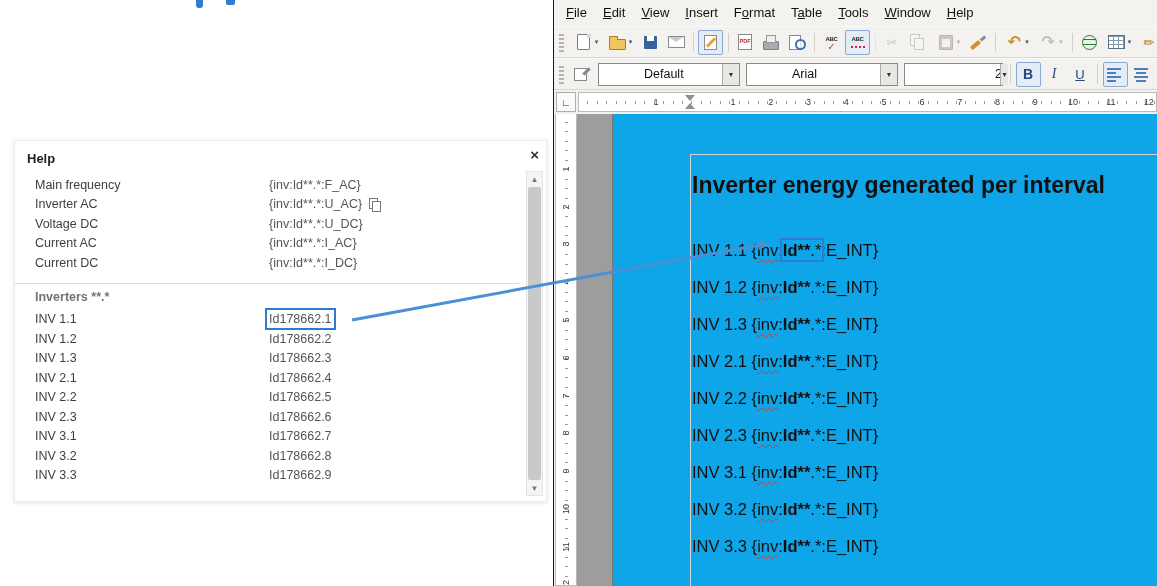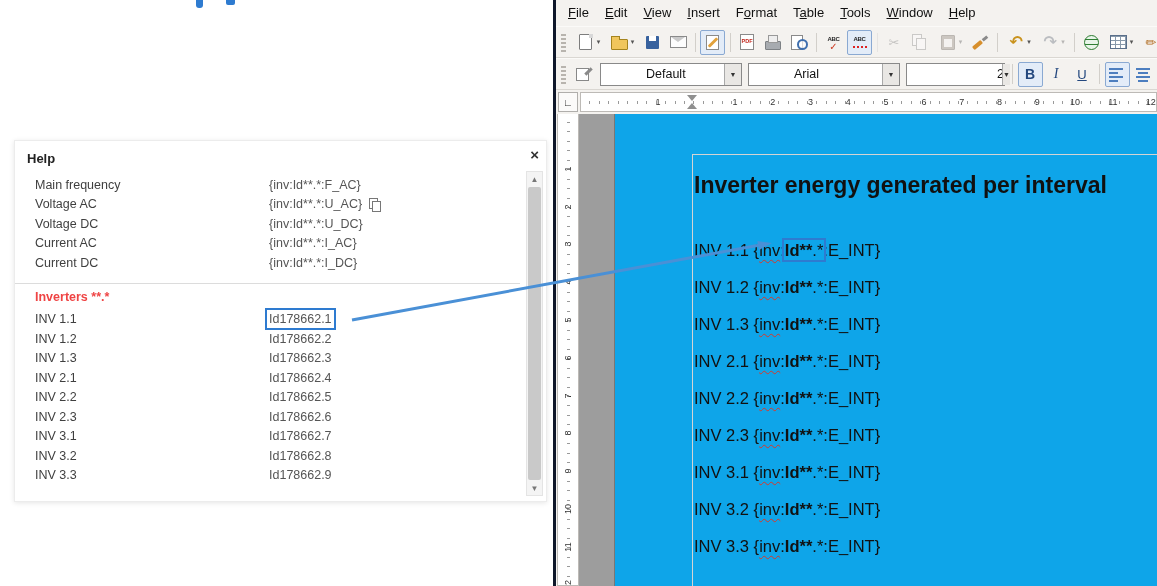--- a/index.html
+++ b/index.html
@@ -16,36 +16,36 @@
   #help-panel{position:absolute;left:14px;top:140px;width:531px;height:360px;background:#fff;
     border:1px solid #ececec;box-shadow:0 1px 5px rgba(0,0,0,.10);}
   #help-panel header{position:relative;padding:8px 12px 2px;}
   .htitle{font-size:13px;font-weight:bold;color:#222;}
   .close{position:absolute;right:7px;top:6px;font-size:15px;font-weight:bold;color:#333;cursor:default;line-height:1;}
   .plist{margin-top:6px;padding-right:26px;}
   .prow{display:flex;align-items:center;height:19.5px;padding-left:20px;font-size:12.5px;color:#3f3f3f;}
   .plabel{flex:0 0 234px;white-space:nowrap;overflow:hidden;}
   .pcode{color:#555;white-space:nowrap;display:flex;align-items:center;}
   .divider{height:1px;background:#dcdcdc;margin:10px 0 4px;}
-  .invhead{padding-left:20px;font-weight:bold;font-size:12.5px;color:#ef4444;height:18px;line-height:18px;margin-bottom:4px;}
+  .invhead{padding-left:20px;font-weight:bold;font-size:12.5px;color:#737373;height:18px;line-height:18px;margin-bottom:4px;}
   .idv.hl{outline:2px solid var(--highlight-blue,#2e7bd0);outline-offset:2px;}
   .mini-copy{display:none;position:relative;width:12px;height:13px;margin-left:7px;}
   .mini-copy.show{display:inline-block;}
   .mini-copy::before,.mini-copy::after{content:"";position:absolute;width:7px;height:9px;background:#fff;border:1px solid #777;}
   .mini-copy::before{left:0;top:0;}
   .mini-copy::after{left:3px;top:3px;}
   
   .pscroll{position:absolute;top:30px;right:3px;bottom:5px;width:15px;background:#f4f4f4;border:1px solid #e4e4e4;}
   .sarr{position:absolute;left:0;right:0;height:14px;font-size:8px;color:#777;display:flex;align-items:center;justify-content:center;top:0;}
   .sarr.down{top:auto;bottom:0;}
   .sthumb{position:absolute;left:1px;right:1px;top:15px;bottom:15px;background:#c9c9c9;border-radius:2px;}
 
   
   #writer{position:absolute;left:553px;top:0;right:0;bottom:0;background:var(--toolbar-bg,#f4f2ef);
-    border-left:3px solid #0f172a;display:flex;flex-direction:column;overflow:hidden;}
+    border-left:1px solid #0f172a;display:flex;flex-direction:column;overflow:hidden;}
   .menubar{display:flex;align-items:center;height:26px;font-size:13px;padding-left:4px;background:var(--toolbar-bg,#f4f2ef);}
   .mitem{padding:0 8px;height:22px;line-height:22px;color:#111;}
   .mitem u{text-decoration:underline;}
   .toolbar{display:flex;align-items:center;height:30px;padding:0 2px;background:var(--toolbar-bg,#f4f2ef);
     border-top:1px solid #fbfaf8;border-bottom:1px solid #dad7d2;overflow:hidden;flex:none;}
   .handle{width:5px;height:20px;margin:0 5px 0 3px;flex:none;
     background:repeating-linear-gradient(0deg,#b8b4ae 0 2px,transparent 2px 4px);}
   .tbw{width:23px;height:23px;display:inline-flex;align-items:center;justify-content:center;
     border:1px solid transparent;border-radius:2px;position:relative;margin:0 0.5px;flex:none;}
   .tbw.dd{width:31px;}
@@ -170,21 +170,21 @@
     <div class="plist">
 
         <div class="prow">
           <span class="plabel">Main frequency</span>
           <span class="pcode">
             <span>{inv:Id**.*:F_AC}</span>
           </span>
         </div>
 
         <div class="prow">
-          <span class="plabel">Voltage AC</span>
+          <span class="plabel">Inverter AC</span>
           <span class="pcode">
             <span>{inv:Id**.*:U_AC}</span>
             <span class="mini-copy show"></span>
           </span>
         </div>
 
         <div class="prow">
           <span class="plabel">Voltage DC</span>
           <span class="pcode">
             <span>{inv:Id**.*:U_DC}</span>

